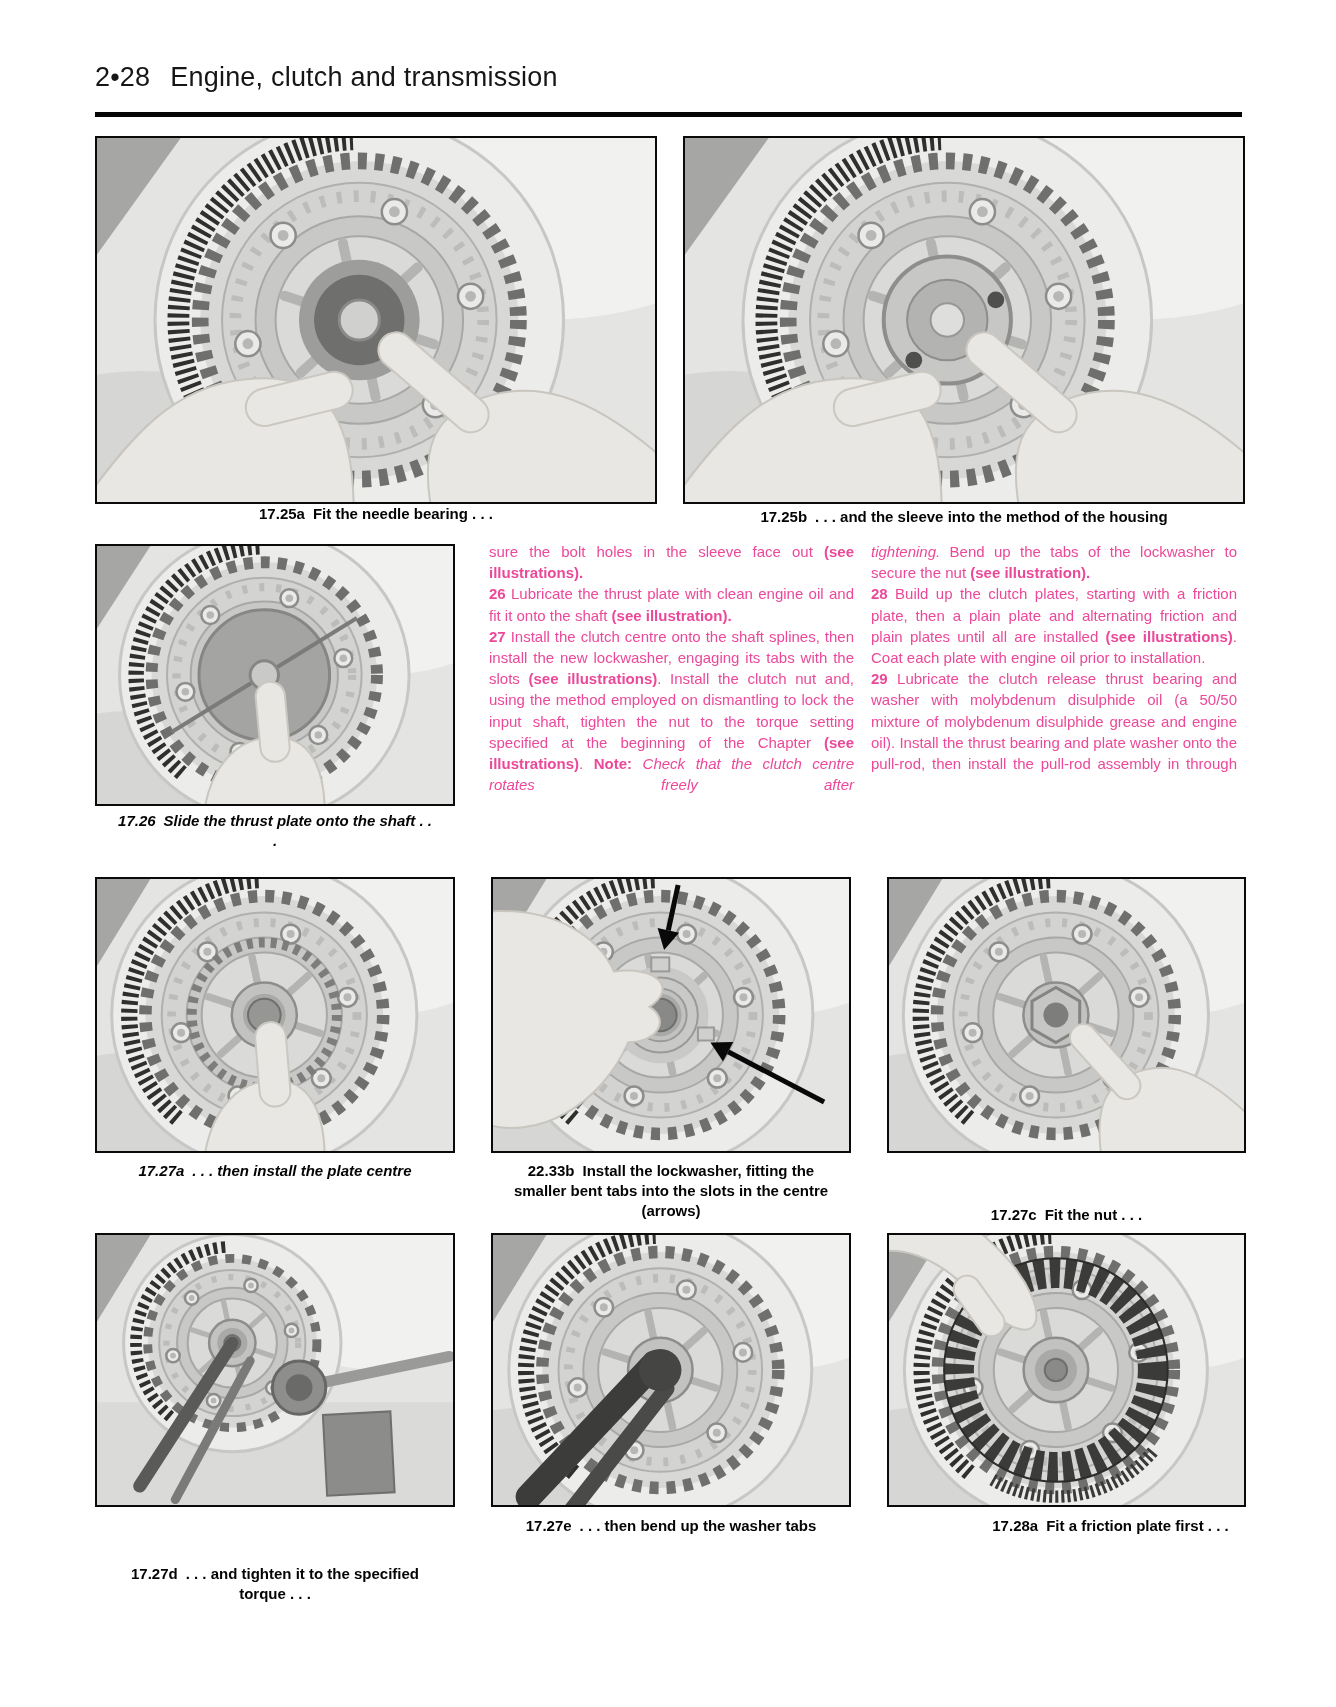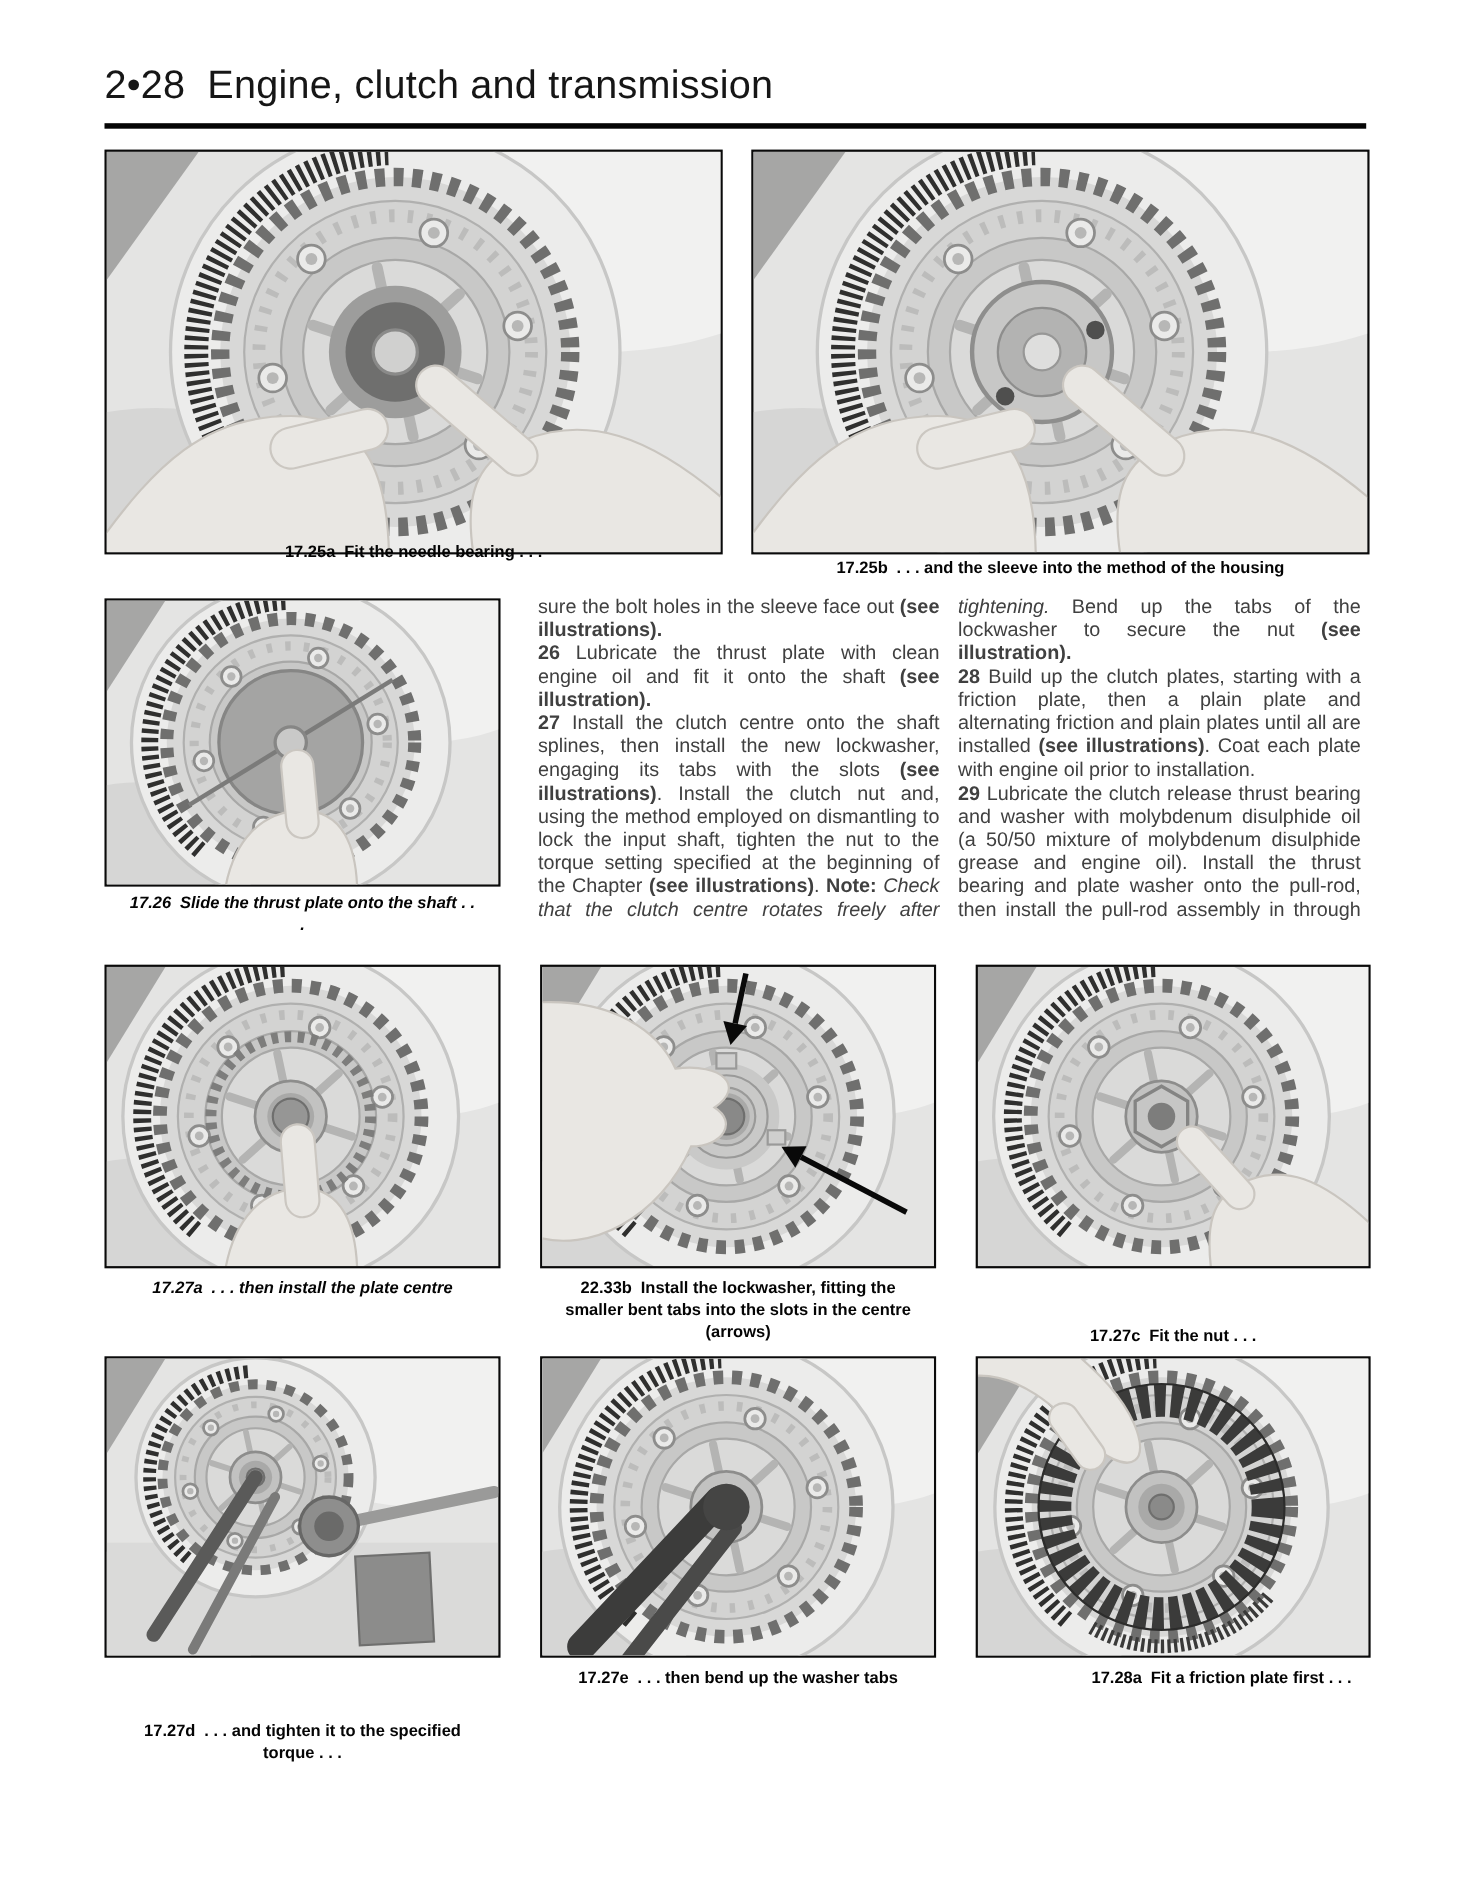--- a/index.html
+++ b/index.html
@@ -6,54 +6,54 @@
   .page{
     position:relative;
     width:1336px;height:1707px;
     background:#ffffff;
     font-family:"Liberation Sans", sans-serif;
     color:#0e0e0e;
     overflow:hidden;
   }
   .page-header{
     position:absolute;left:95px;top:62px;
-    font-size:36px;line-height:30px;color:#161616;
+    font-size:27px;line-height:30px;color:#161616;
     letter-spacing:0.2px;white-space:nowrap;
   }
   .page-header .pgnum{margin-right:20px;}
   .rule{
     position:absolute;left:95px;top:112px;width:1147px;height:5px;background:#050505;
   }
   figure.photo{
     position:absolute;margin:0;border:2px solid #0a0a0a;background:#e6e6e5;overflow:hidden;
   }
   figure.photo svg{display:block;}
   .cap{
     position:absolute;text-align:center;font-weight:bold;
     font-size:15px;line-height:20px;color:#040404;box-sizing:border-box;
   }
   .cap .fignum{margin-right:8px;white-space:nowrap;}
   .cap3{padding:0 14px;}
   .capnarrow{padding:0 22px;font-style:italic;}
   .textcol{
     position:absolute;top:541px;
-    font-size:18px;line-height:21.2px;text-align:justify;
-    color:#404040;hyphens:none;-webkit-hyphens:none;
+    font-size:15px;line-height:21.2px;text-align:justify;
+    color:#ec4899;hyphens:none;-webkit-hyphens:none;
   }
   #col1{left:489px;width:365px;}
   #col2{left:871px;width:366px;}
   .textcol p{margin:0;padding:0;}
   .textcol p.cont{text-align-last:justify;}
   .b{font-weight:bold;}
   .i{font-style:italic;}
 
   
   #ph-f17_25a{left:95px;top:136px;width:558px;height:364px;}
   #ph-f17_25b{left:683px;top:136px;width:558px;height:364px;}
-  #cap-f17_25a{left:95px;top:492px;width:562px;}
+  #cap-f17_25a{left:95px;top:504px;width:562px;}
   #cap-f17_25b{left:683px;top:507px;width:562px;}
 
   #ph-f17_26{left:95px;top:544px;width:356px;height:258px;}
   #cap-f17_26{left:95px;top:811px;width:360px;}
 
   #ph-f17_27a{left:95px;top:877px;width:356px;height:272px;}
   #ph-f17_27b{left:491px;top:877px;width:356px;height:272px;}
   #ph-f17_27c{left:887px;top:877px;width:355px;height:272px;}
   #cap-f17_27a{left:95px;top:1161px;width:360px;}
   #cap-f17_27b{left:491px;top:1161px;width:360px;}

